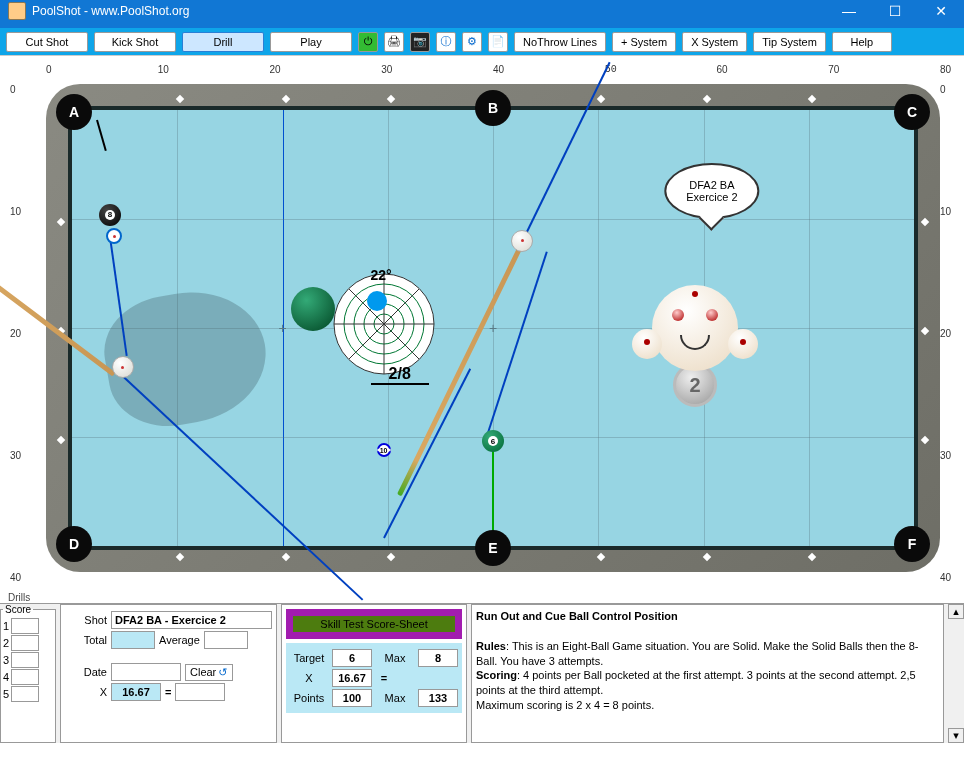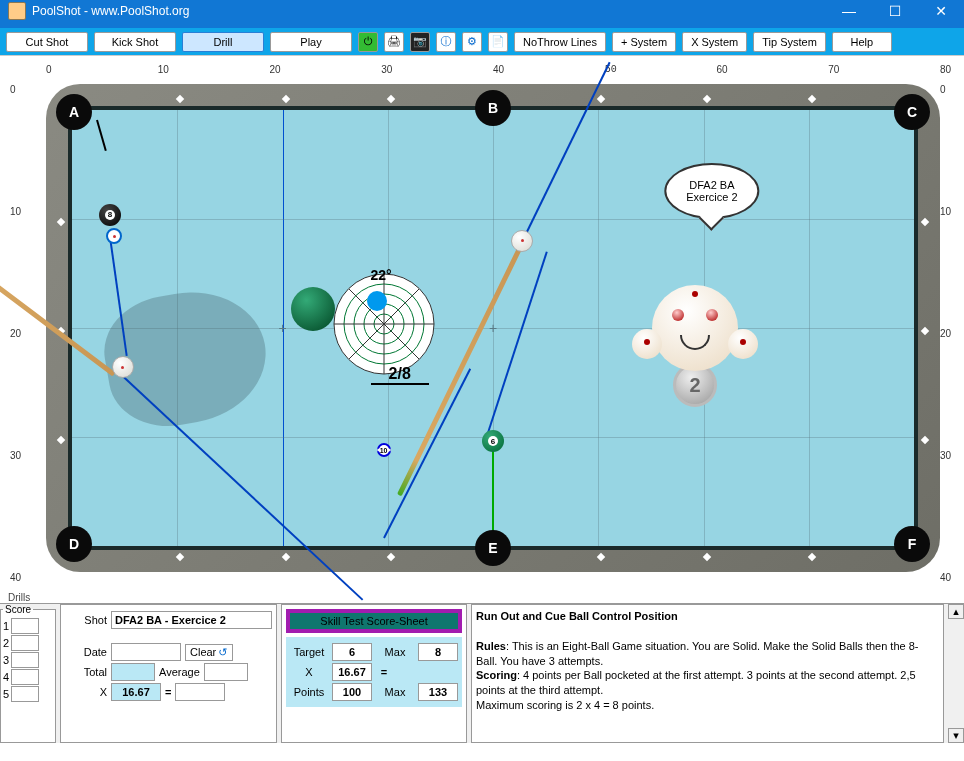--- a/index.html
+++ b/index.html
@@ -55,21 +55,21 @@
 .score-box{border:1px solid #999;background:#fff;padding:2px;width:56px}
 .score-box legend{font-size:10px;padding:0 2px}
 .score-row{display:flex;gap:2px;margin:1px 0;align-items:center}
 .score-row input{width:28px;height:16px;border:1px solid #999}
 .info-box{border:1px solid #999;background:#fff;padding:4px;flex:0 0 200px}
 .info-row{display:flex;align-items:center;gap:4px;margin:2px 0}
 .info-row label{width:42px;text-align:right}
 .info-row input{border:1px solid #999;height:18px;padding:1px 3px}
 .num-input{width:50px;background:#bae8f5;text-align:center;font-weight:bold}
 .skill-box{border:1px solid #999;background:#fff;padding:4px;flex:0 0 180px}
-.skill-btn{width:100%;border:4px solid #a21caf;background:#0f766e;padding:2px;margin-bottom:4px}
+.skill-btn{width:100%;border:7px solid #a21caf;background:#4d7c0f;padding:2px;margin-bottom:4px}
 .skill-grid{background:#bae8f5;padding:4px}
 .skill-grid .row{display:flex;align-items:center;gap:4px;margin:2px 0}
 .skill-grid .row span{width:38px;text-align:center}
 .skill-grid input{width:40px;background:#fff;border:1px solid #999;text-align:center;font-weight:bold;height:18px}
 .desc-box{flex:1;border:1px solid #999;background:#fff;padding:4px;font-size:11px;overflow:auto;line-height:1.35}
 .desc-box b{font-weight:bold}
 .clear-btn{border:1px solid #999;background:#fff;padding:1px 4px;display:flex;align-items:center;gap:2px}
 .plus-mark{position:absolute;color:#5a7a85;font-size:14px;transform:translate(-50%,-50%)}
 </style>
 </head>
@@ -256,33 +256,33 @@
         <span>5</span>
         <input style="">
       </div>
   </fieldset>
 
   <div class="info-box">
     <div class="info-row">
         <label>Shot</label>
         <input style="flex: 1 1 0%; font-weight: bold;" value="DFA2 BA - Exercice 2">
       </div>
+    <div class="info-row">
+        <label>Total</label>
+        <input class="num-input" style="width: 44px;">
+        <span>Average</span>
+        <input class="num-input" style="width: 44px; background: rgb(255, 255, 255);">
+      </div>
     <div class="info-row" style="margin-top:14px">
         <label>Date</label>
         <input style="width: 70px;">
         <button class="clear-btn">
           <span>Clear</span>
           <span style="color:#06c">↺</span>
         </button>
-      </div>
-    <div class="info-row">
-        <label>Total</label>
-        <input class="num-input" style="width: 44px;">
-        <span>Average</span>
-        <input class="num-input" style="width: 44px; background: rgb(255, 255, 255);">
       </div>
     <div class="info-row">
         <label>X</label>
         <input class="num-input" value="16.67" style="">
         <span style="font-weight:bold">=</span>
         <input class="num-input" style="background: rgb(255, 255, 255);">
       </div>
   </div>
 
   <div class="skill-box">

